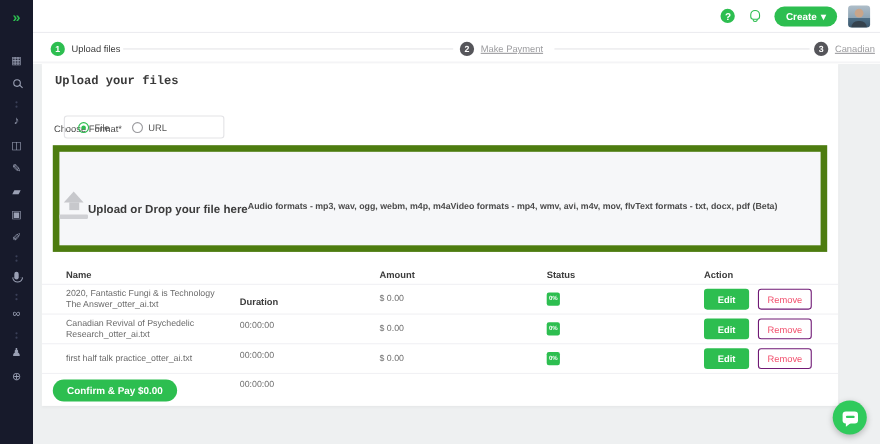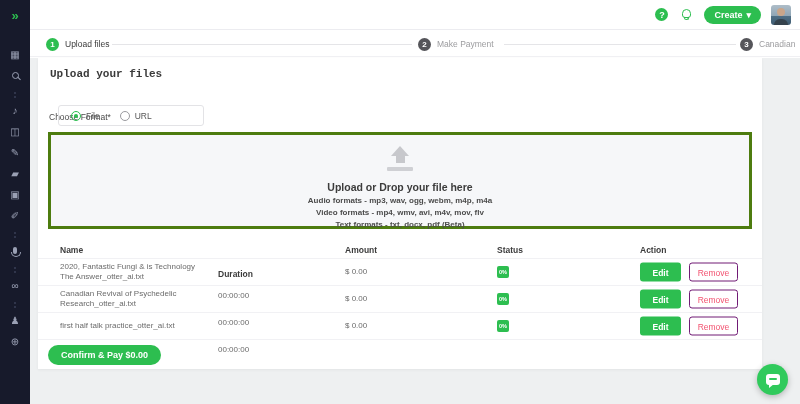--- a/index.html
+++ b/index.html
@@ -51,39 +51,39 @@
 
   
   .stepbar{position:absolute;left:30px;top:31px;width:770px;height:26px;background:#fff;
     border-bottom:1px solid #f0f0f3;}
   .step{position:absolute;top:0;height:26px;display:flex;align-items:center;gap:6px;}
   .step-circle{width:13px;height:13px;border-radius:50%;color:#fff;font-size:8px;font-weight:bold;
     display:flex;align-items:center;justify-content:center;}
   .step.active .step-circle{background:var(--accent);}
   .step.inactive .step-circle{background:#55555a;}
   .step-label{font-size:8.5px;color:#3a3a3a;}
-  .step.inactive .step-label{color:#9c9c9f;}
+  .step.inactive .step-label{color:#9c9c9f;text-decoration:underline;}
   .step-line{position:absolute;top:13px;height:1px;background:#e5e5e8;}
 
   
   .content{position:absolute;left:30px;top:58px;width:770px;height:346px;background:#eef0f1;}
   .card{position:absolute;left:8px;top:0;width:724px;height:311px;background:#fff;
     box-shadow:0 1px 3px rgba(0,0,0,.05);}
   .card-heading{position:absolute;left:12px;top:10px;font-size:11px;color:#3a3a3a;font-family:Liberation Mono, monospace;}
   .choose-label{position:absolute;left:11px;top:54px;font-size:8.5px;color:#4a4a4a;}
   .radio-box{position:absolute;left:20px;top:47px;width:146px;height:21px;border:1px solid #e3e3e6;
     border-radius:3px;display:flex;align-items:center;gap:20px;padding:0 12px;}
   .radio-opt{display:flex;align-items:center;gap:5px;font-size:8.5px;color:#555;cursor:pointer;}
   .radio-dot{width:10px;height:10px;border-radius:50%;border:1.3px solid #9a9a9e;position:relative;}
   .radio-opt.selected .radio-dot{border-color:var(--accent);}
   .radio-opt.selected .radio-dot::after{content:"";position:absolute;left:2px;top:2px;width:4px;height:4px;
     border-radius:50%;background:var(--accent);}
 
   .dropzone{position:absolute;left:10px;top:74px;width:704px;height:97px;background:#f6f7f9;
-    border:3px solid #4d7c0f;cursor:pointer;display:flex;flex-direction:column;align-items:center;padding-top:11px;}
+    border:6px solid #4d7c0f;cursor:pointer;display:flex;flex-direction:row;align-items:center;padding-top:11px;}
   .up-arrow{width:0;height:0;border-left:9px solid transparent;border-right:9px solid transparent;
     border-bottom:10px solid #c7c8cc;}
   .up-stem{width:9px;height:7px;background:#c7c8cc;}
   .up-base{width:26px;height:4px;background:#cfd0d4;border-radius:1px;margin-top:4px;}
   .dz-title{font-size:10.5px;font-weight:bold;color:#3c3c3c;margin-top:10px;}
   .dz-line{font-size:8px;font-weight:bold;color:#4c4c4c;margin-top:3px;}
 
   
   .ftable{position:absolute;left:0;top:183px;width:724px;}
   .thead,.trow{position:relative;width:100%;padding-left:10px;}

